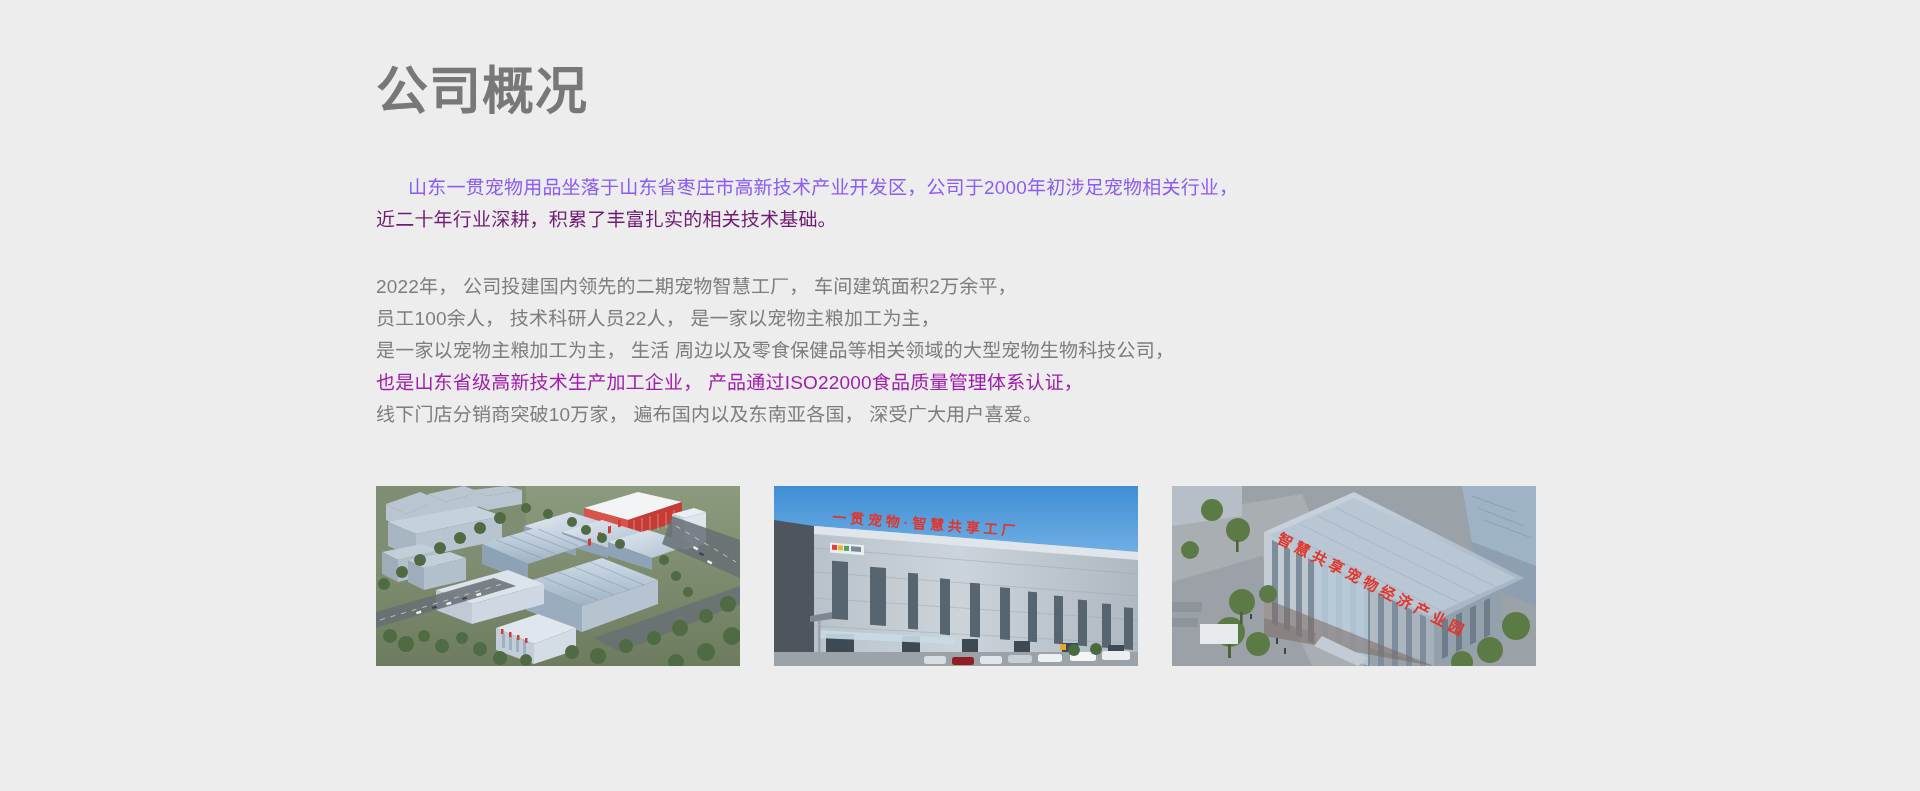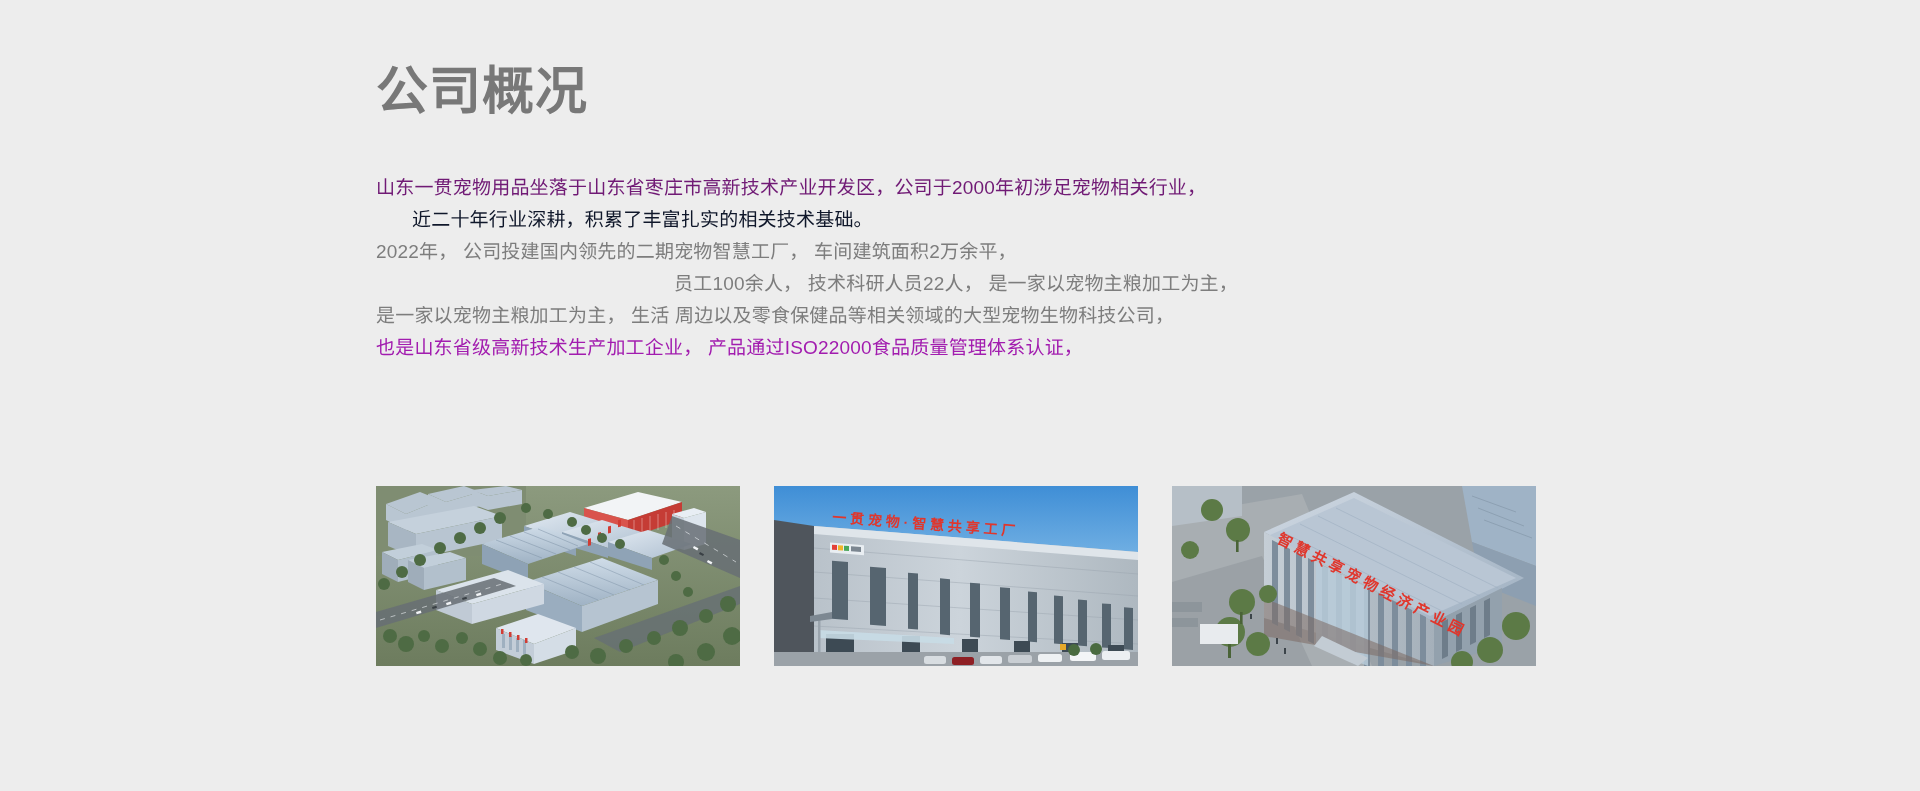--- a/index.html
+++ b/index.html
@@ -87,26 +87,27 @@
 </head>
 <body style="background: rgb(237, 237, 237);">
 
 <div class="page" style="background: rgb(237, 237, 237);">
 
   <div class="content">
 
     <h1 class="section-title" style="color: rgb(120, 120, 120);">公司概况</h1>
 
     <div class="body-copy">
-      <div class="body-line" style="color: #701a75;">山东一贯宠物用品坐落于山东省枣庄市高新技术产业开发区，公司于2000年初涉足宠物相关行业，</div>
-      <div class="body-line" style="color: #0f172a; margin-left: 36px;">近二十年行业深耕，积累了丰富扎实的相关技术基础。</div>
-      <div class="body-line" style="color: rgb(125, 125, 125);">2022年， 公司投建国内领先的二期宠物智慧工厂， 车间建筑面积2万余平，</div>
-      <div class="body-line" style="color: rgb(125, 125, 125); text-align: center;">员工100余人， 技术科研人员22人， 是一家以宠物主粮加工为主，</div>
+      <div class="body-line" style="color: #8b5cf6; margin-left: 32px;">山东一贯宠物用品坐落于山东省枣庄市高新技术产业开发区，公司于2000年初涉足宠物相关行业，</div>
+      <div class="body-line" style="color: #701a75;">近二十年行业深耕，积累了丰富扎实的相关技术基础。</div>
+      <div class="body-line" style="color: rgb(125, 125, 125); margin-top: 35px;">2022年， 公司投建国内领先的二期宠物智慧工厂， 车间建筑面积2万余平，</div>
+      <div class="body-line" style="color: rgb(125, 125, 125);">员工100余人， 技术科研人员22人， 是一家以宠物主粮加工为主，</div>
       <div class="body-line" style="color: rgb(125, 125, 125);">是一家以宠物主粮加工为主， 生活 周边以及零食保健品等相关领域的大型宠物生物科技公司，</div>
       <div class="body-line" style="color: #a21caf;">也是山东省级高新技术生产加工企业， 产品通过ISO22000食品质量管理体系认证，</div>
+      <div class="body-line" style="color: rgb(125, 125, 125);">线下门店分销商突破10万家， 遍布国内以及东南亚各国， 深受广大用户喜爱。</div>
     </div>
 
   </div>
 
   <div class="gallery">
 
     <div class="photo-card">
       <svg viewBox="0 0 364 180" xmlns="http://www.w3.org/2000/svg" aria-hidden="true">
         <defs>
           <linearGradient id="p1roof" x1="0" y1="0" x2="0" y2="1">

